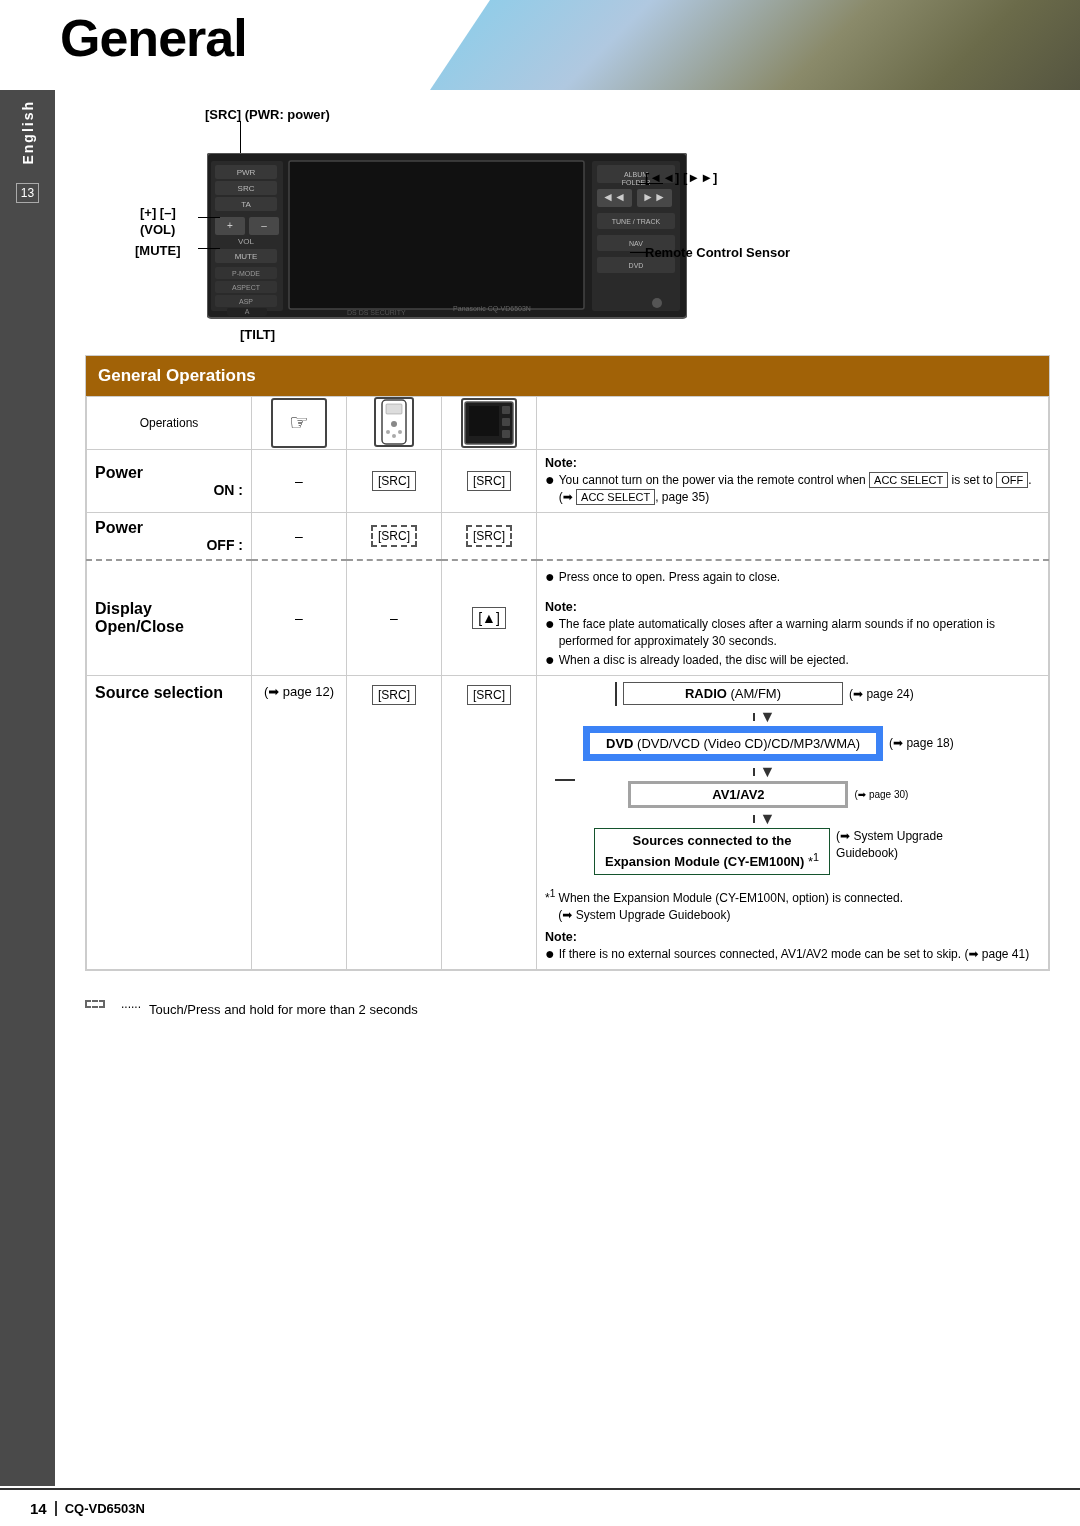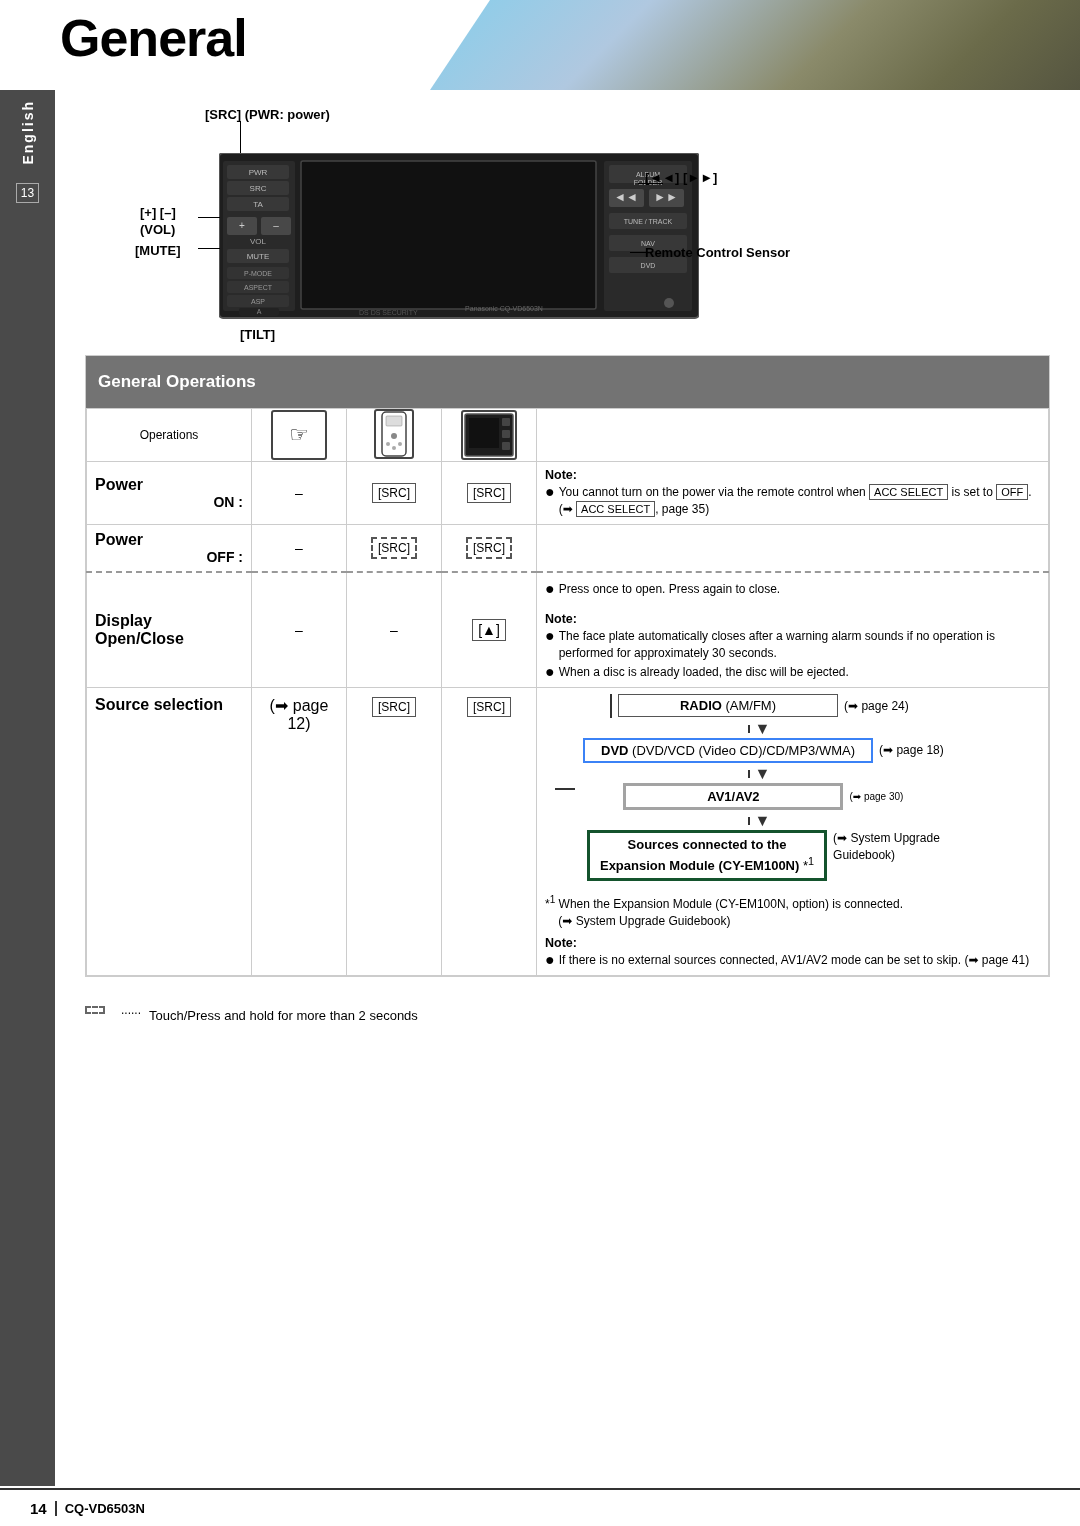--- a/index.html
+++ b/index.html
@@ -89,25 +89,25 @@
       line-height: 1.4;
     }
 
     
     .ops-table-wrapper {
       border: 1px solid #ccc;
       margin-bottom: 20px;
     }
 
     .ops-header {
-      background: #737373;
+      background: #a16207;
       color: #fff;
       font-size: 17px;
       font-weight: bold;
-      padding: 16px 12px;
+      padding: 10px 12px;
     }
 
     .ops-table {
       width: 100%;
       border-collapse: collapse;
     }
 
     .ops-table th, .ops-table td {
       border: 1px solid #ccc;
       padding: 6px 8px;
@@ -253,21 +253,21 @@
 
   <div class="device-section">
     <div style="position:relative; width:820px; height:240px;">
 
       <div style="position:absolute; left:120px; top:2px; font-size:13px; font-weight:bold;">
         <b>[SRC] (PWR: power)</b>
       </div>
 
       <div style="position:absolute; left:155px; top:16px; width:1px; height:32px; background:#000;"></div>
 
-      <div style="position:absolute; left:114px; top:48px;padding-left:20px;">
+      <div style="position:absolute; left:102px; top:48px;padding-left:20px;">
         <svg width="480" height="170">
 
           <rect x="0" y="0" width="480" height="165" rx="4" ry="4" fill="#1e1e1e" stroke="#555" stroke-width="2"></rect>
 
           <rect x="4" y="8" width="72" height="150" rx="2" fill="#2a2a2a"></rect>
 
           <rect x="8" y="12" width="62" height="14" rx="2" fill="#383838"></rect>
           <text x="39" y="22" font-size="8" fill="#bbb" text-anchor="middle">PWR</text>
           <rect x="8" y="28" width="62" height="14" rx="2" fill="#383838"></rect>
           <text x="39" y="38" font-size="8" fill="#bbb" text-anchor="middle">SRC</text>
@@ -452,21 +452,21 @@
               <span class="bullet-dot">●</span>
               <span>When a disc is already loaded, the disc will be ejected.</span>
             </div>
           </td>
         </tr>
 
         <tr>
           <td class="col-op" style="vertical-align:top; padding-top:8px;">
             <div class="row-label-bold"><b>Source selection</b></div>
           </td>
-          <td class="col-touch" style="vertical-align:top; padding-top:8px; font-size:16px; text-align:center;">
+          <td class="col-touch" style="vertical-align:top; padding-top:8px; font-size:13px; text-align:center;">
             (➡ page 12)
           </td>
           <td class="col-remote" style="vertical-align:top; padding-top:8px; text-align:center;">
             <span class="kbd">[SRC]</span>
           </td>
           <td class="col-unit" style="vertical-align:top; padding-top:8px; text-align:center;">
             <span class="kbd">[SRC]</span>
           </td>
           <td style="vertical-align:top; padding: 6px 8px;">
 
@@ -484,21 +484,21 @@
                     <span style="font-size:12px;">(➡ page 24)</span>
                   </div>
 
                   <div style="display:flex; align-items:center; gap:6px; margin-bottom:0;">
                     <div style="width:2px; height:8px; background:#333; margin-left:0;"></div>
                     <span style="font-size:16px; color:#333; margin-left:-2px;">▼</span>
                   </div>
 
                   <div style="display:flex; align-items:center; gap:6px; margin-bottom:2px;">
                     <div style="width:2px; height:0px; background:#333;"></div>
-                    <div style="border:2px solid #3b82f6; padding:3px 16px; min-width:220px; text-align:center; background:#fff; font-size:13px;">
+                    <div style="border:7px solid #3b82f6; padding:3px 16px; min-width:220px; text-align:center; background:#fff; font-size:13px;">
                       <b>DVD</b> (DVD/VCD (Video CD)/CD/MP3/WMA)
                     </div>
                     <span style="font-size:12px;">(➡ page 18)</span>
                   </div>
 
                   <div style="display:flex; align-items:center; gap:6px; margin-bottom:0;">
                     <div style="width:2px; height:8px; background:#333;"></div>
                     <span style="font-size:16px; color:#333; margin-left:-2px;">▼</span>
                   </div>
 
@@ -510,21 +510,21 @@
                     <span style="font-size:10px;">(➡ page 30)</span>
                   </div>
 
                   <div style="display:flex; align-items:center; gap:6px; margin-bottom:0;">
                     <div style="width:2px; height:8px; background:#333;"></div>
                     <span style="font-size:16px; color:#333; margin-left:-2px;">▼</span>
                   </div>
 
                   <div style="display:flex; align-items:flex-start; gap:6px; margin-bottom:2px;">
                     <div style="width:2px; height:0; background:#333;"></div>
-                    <div style="border:3px solid #14532d; padding:3px 10px; min-width:220px; text-align:center; background:#fff; font-size:13px; line-height:1.4;">
+                    <div style="border:1px solid #14532d; padding:3px 10px; min-width:220px; text-align:center; background:#fff; font-size:13px; line-height:1.4;">
                       <b>Sources connected to the<br>Expansion Module (CY-EM100N)</b> *<sup>1</sup>
                     </div>
                     <span style="font-size:12px; line-height:1.4;">(➡ System Upgrade<br>Guidebook)</span>
                   </div>
                 </div>
               </div>
             </div>
 
             <div style="font-size:12px; line-height:1.4; margin-bottom:6px;">
               *<sup>1</sup> When the Expansion Module (CY-EM100N, option) is connected.<br>

